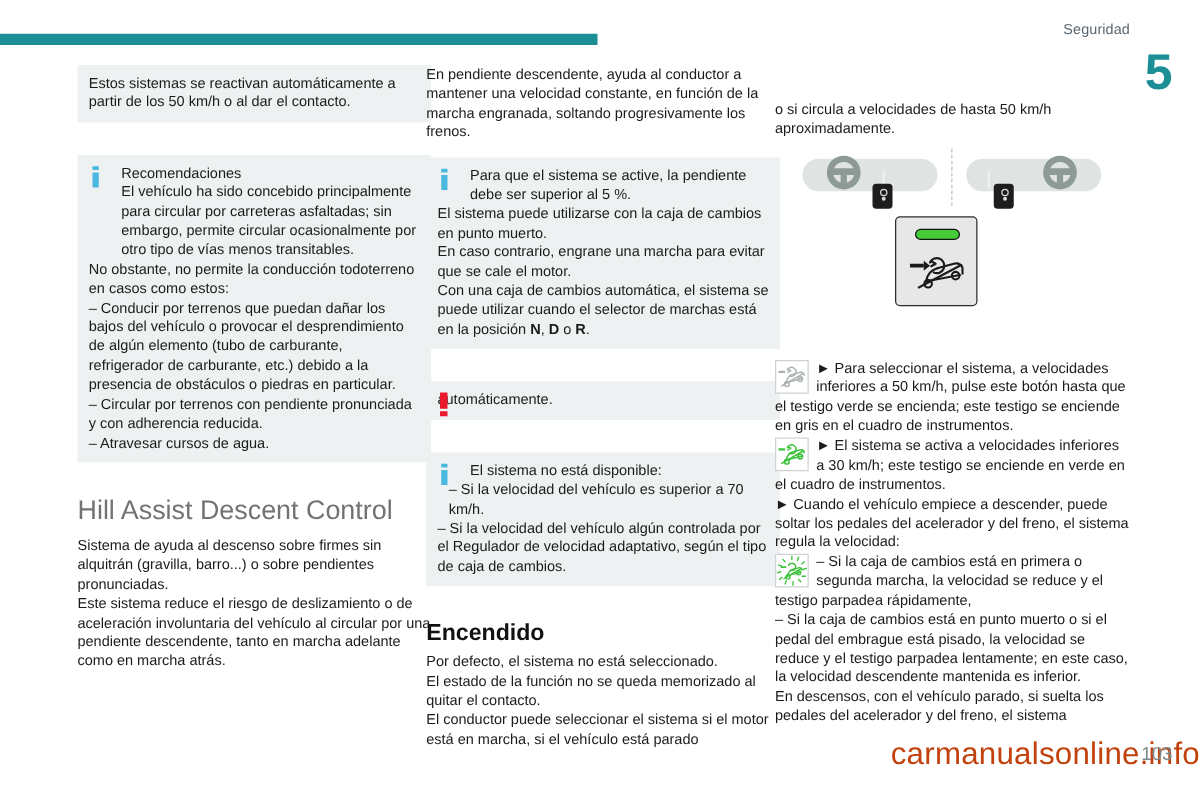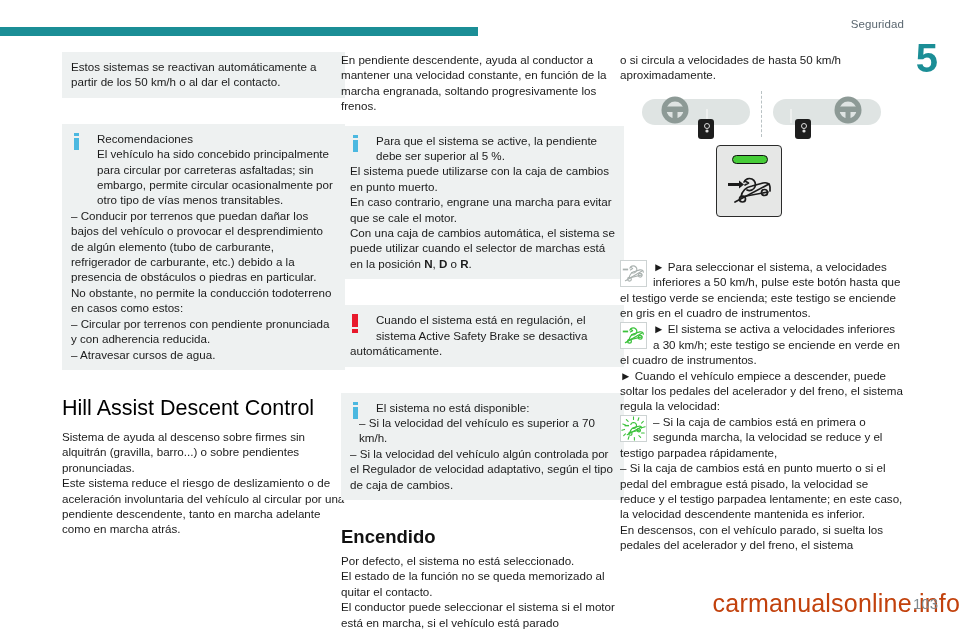--- a/index.html
+++ b/index.html
@@ -45,21 +45,21 @@
     left: 0; top: 52px;
     width: 960px; height: 545px;
   }
   .col {
     position: absolute;
     top: 0;
     width: 283px;
   }
   .col-1 { left: 62px; }
   .col-2 { left: 341px; }
-  .col-3 { left: 620px; }
+  .col-3 { left: 620px; margin-top: 28px; }
 
   p, .body-text {
     margin: 0;
     font-size: 11.6px;
     line-height: 15.4px;
     color: #1b1b1b;
     text-align: left;
   }
   p + p { margin-top: 0; }
 
@@ -101,21 +101,21 @@
     line-height: 15.4px;
     color: #1b1b1b;
   }
 
   
   h2.section-title {
     margin: 16px 0 9px 0;
     font-size: 21.5px;
     line-height: 24px;
     font-weight: normal;
-    color: #000000;
+    color: #737373;
   }
   h3.sub-title {
     margin: 19px 0 6px 0;
     font-size: 18.5px;
     line-height: 21px;
     font-weight: bold;
     color: #111111;
   }
 
   .spacer-sm { height: 12px; }
@@ -245,22 +245,22 @@
 
       <div class="callout">
         <span class="callout-icon">
           <span class="icon-info-bar icon-info-dot"></span>
           <span class="icon-info-bar icon-info-stem"></span>
         </span>
         <div class="callout-indent">
           <div class="callout-title">Recomendaciones</div>
           <p class="body-text">El vehículo ha sido concebido principalmente para circular por carreteras asfaltadas; sin embargo, permite circular ocasionalmente por otro tipo de vías menos transitables.</p>
         </div>
+        <p class="body-text">No obstante, no permite la conducción todoterreno en casos como estos:</p>
         <p class="body-text">–  Conducir por terrenos que puedan dañar los bajos del vehículo o provocar el desprendimiento de algún elemento (tubo de carburante, refrigerador de carburante, etc.) debido a la presencia de obstáculos o piedras en particular.</p>
-        <p class="body-text">No obstante, no permite la conducción todoterreno en casos como estos:</p>
         <p class="body-text">–  Circular por terrenos con pendiente pronunciada y con adherencia reducida.</p>
         <p class="body-text">–  Atravesar cursos de agua.</p>
       </div>
 
       <h2 class="section-title">Hill Assist Descent Control</h2>
       <p class="body-text" style="white-space:pre-line">Sistema de ayuda al descenso sobre firmes sin alquitrán (gravilla, barro...) o sobre pendientes pronunciadas.
 Este sistema reduce el riesgo de deslizamiento o de aceleración involuntaria del vehículo al circular por una pendiente descendente, tanto en marcha adelante como en marcha atrás.</p>
     </div>
 
     <div class="col col-2">
@@ -279,23 +279,20 @@
         <p class="body-text" style="white-space:pre-line">El sistema puede utilizarse con la caja de cambios en punto muerto.
 En caso contrario, engrane una marcha para evitar que se cale el motor.</p>
         <p class="body-text"><span>Con una caja de cambios automática, el sistema se puede utilizar cuando el selector de marchas está en la posición </span><b>N</b><span>, </span><b>D</b><span> o </span><b>R</b><span>.</span></p>
       </div>
 
       <div class="callout">
         <span class="callout-icon">
           <span class="icon-warn-bar icon-warn-stem"></span>
           <span class="icon-warn-bar icon-warn-dot"></span>
         </span>
-        <div class="callout-indent">
-          <p class="body-text">Cuando el sistema está en regulación, el sistema Active Safety Brake se desactiva</p>
-        </div>
         <p class="body-text">automáticamente.</p>
       </div>
 
       <div class="callout">
         <span class="callout-icon">
           <span class="icon-info-bar icon-info-dot"></span>
           <span class="icon-info-bar icon-info-stem"></span>
         </span>
         <div class="callout-indent">
           <p class="body-text">El sistema no está disponible:</p>

